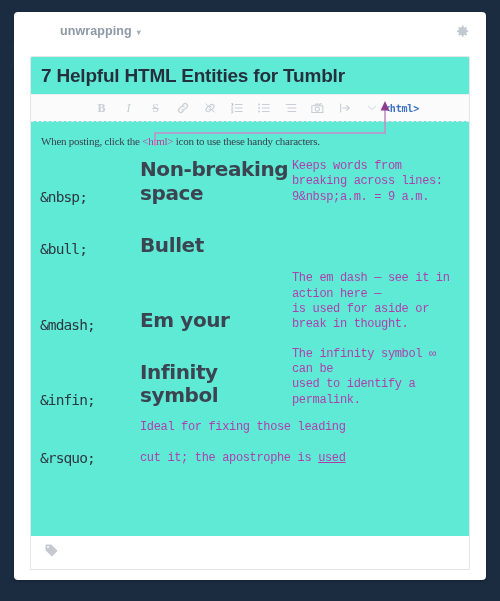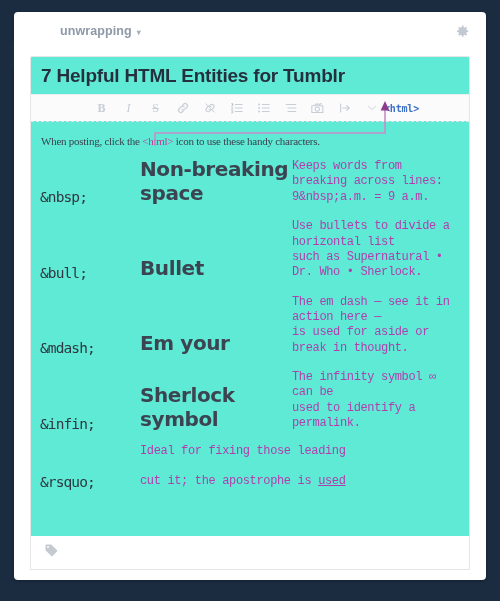--- a/index.html
+++ b/index.html
@@ -327,36 +327,34 @@
             <div class="ent-code">&amp;nbsp;</div>
             <div class="ent-name">Non-breaking space</div>
             <div class="ent-desc">Keeps words from
 breaking across lines:
 9&amp;nbsp;a.m. = 9 a.m.</div>
           </div>
 
           <div class="ent-row">
             <div class="ent-code">&amp;bull;</div>
             <div class="ent-name">Bullet</div>
-            <div class="ent-desc">Use bullets to divide a horizontal list
-such as Supernatural • Dr. Who • Sherlock.</div>
           </div>
 
           <div class="ent-row">
             <div class="ent-code">&amp;mdash;</div>
             <div class="ent-name">Em your</div>
             <div class="ent-desc">The em dash — see it in action here —
 is used for aside or break in thought.</div>
           </div>
 
 
 
           <div class="ent-row">
             <div class="ent-code">&amp;infin;</div>
-            <div class="ent-name">Sherlock symbol</div>
+            <div class="ent-name">Infinity symbol</div>
             <div class="ent-desc">The infinity symbol ∞ can be
 used to identify a permalink.</div>
           </div>
 
           <div class="ent-row row-rsquo">
             <div class="ent-code">&amp;rsquo;</div>
             <div class="ent-desc"><span>Ideal for fixing those leading</span><br><br><span>cut it; the apostrophe is </span><u>used</u><br></div>
           </div>
 
         </div>

